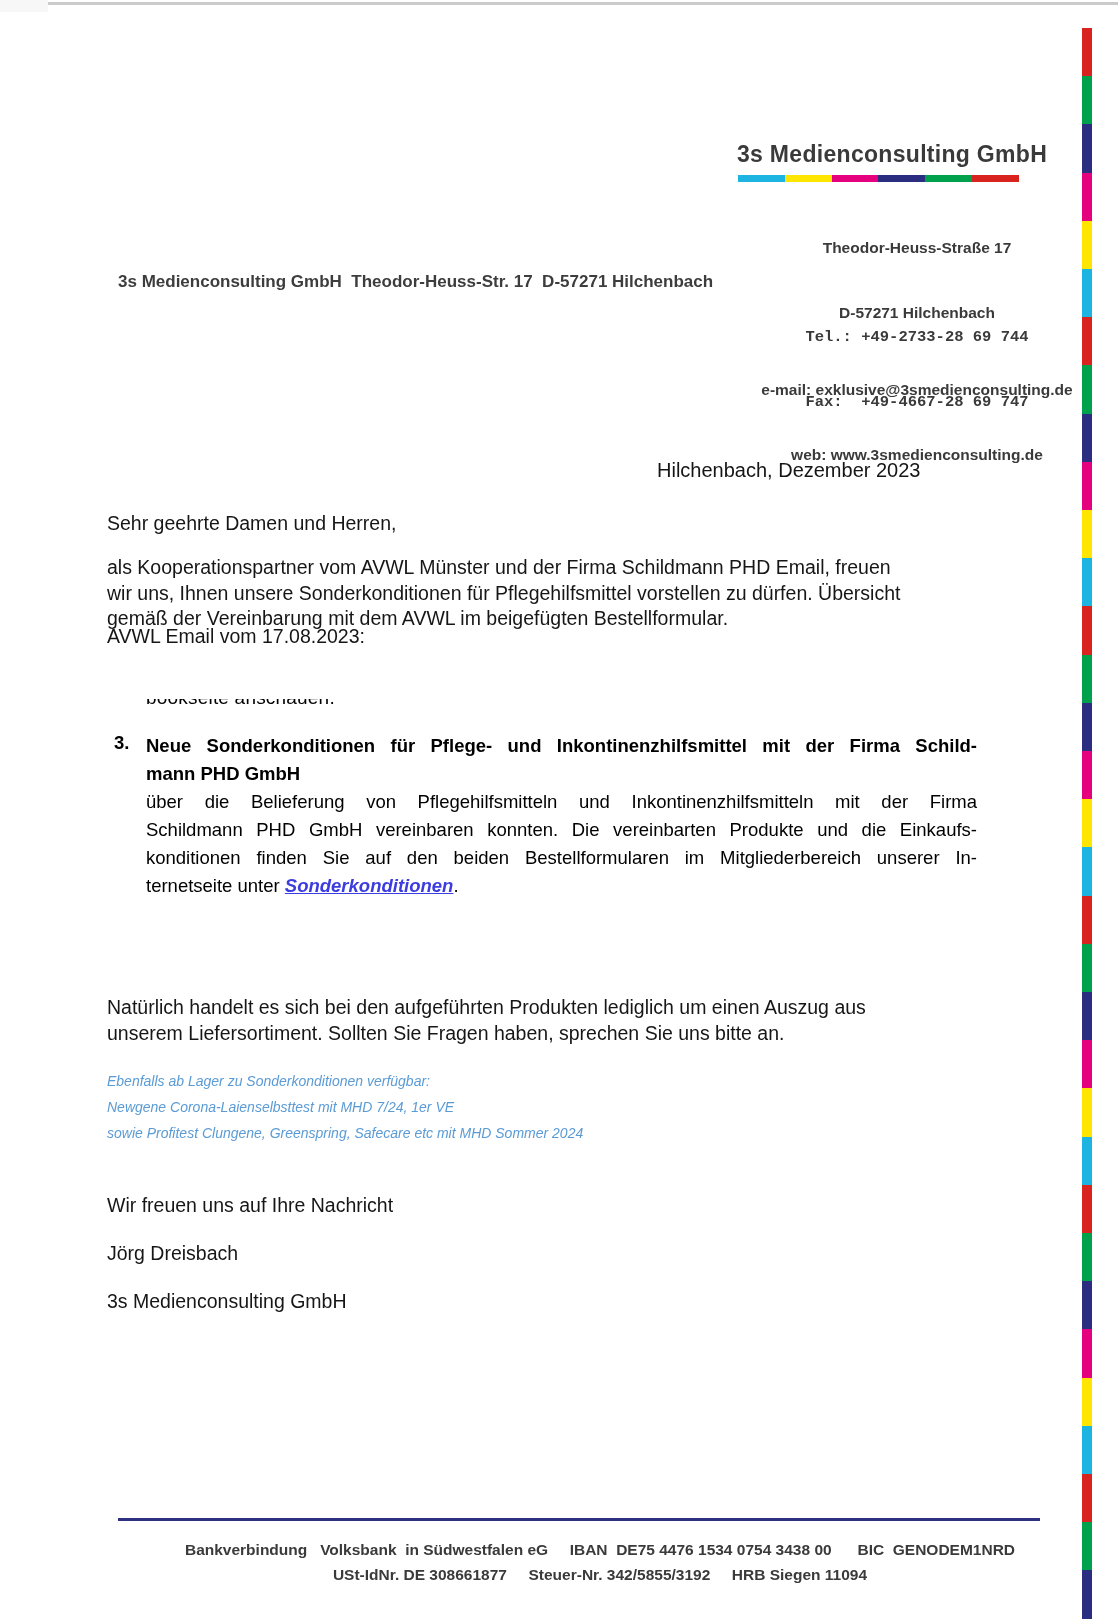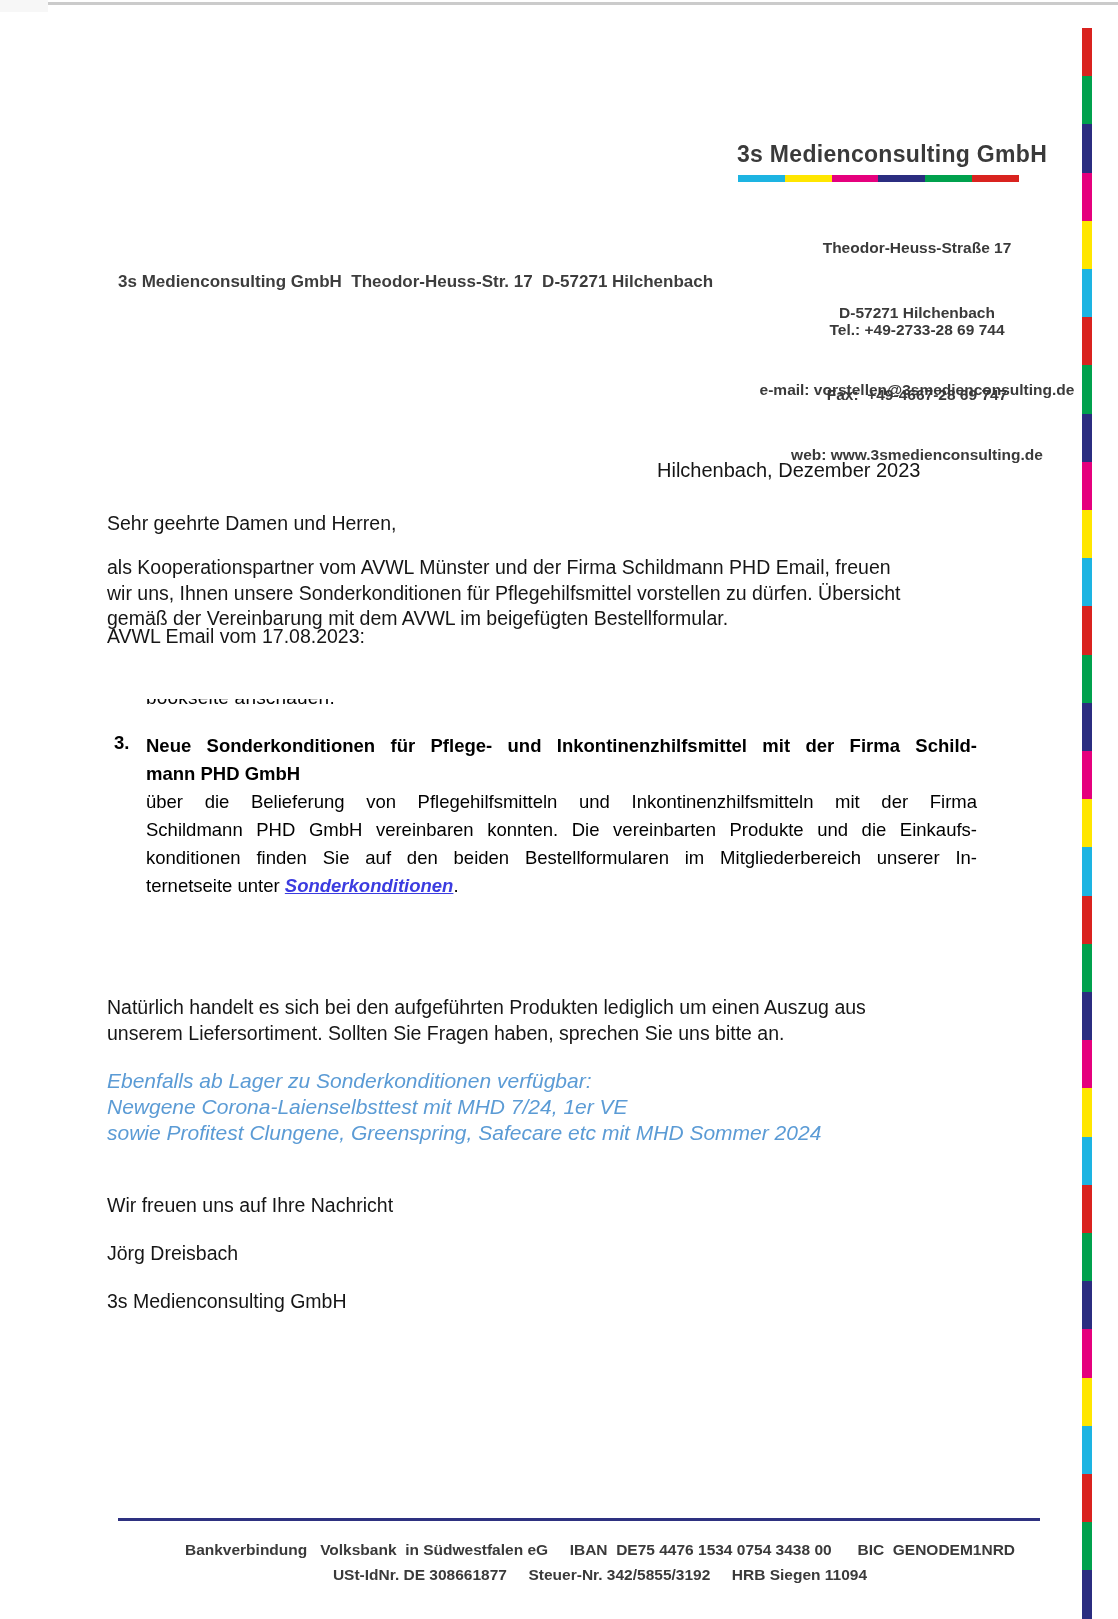--- a/index.html
+++ b/index.html
@@ -29,21 +29,21 @@
     white-space: nowrap;
   }
   .lh-bar { top: 175px; left: 738px; width: 281px; height: 7px; display: flex; }
   .lh-bar .bseg { height: 7px; flex: 1 1 auto; }
   .lh-block {
     left: 737px; width: 360px;
     font-size: 15.5px; font-weight: bold; color: #3a3a3a;
     line-height: 21.5px; white-space: pre; text-align: center;
   }
   .lh-addr { top: 194px; }
-  .lh-phone { top: 276px; }
+  .lh-phone { top: 284px; font-family: Liberation Mono, monospace; }
   .lh-mail { top: 336px; }
 
   
   .sender {
     top: 272px; left: 118px; width: 560px;
     font-size: 17px; font-weight: bold; color: #3d3d3d; white-space: pre;
   }
 
   
   .date { top: 459px; left: 657px; font-size: 20px; color: #151515; }
@@ -73,21 +73,21 @@
     font-size: 18.5px; color: #000; line-height: 28px;
   }
   .q-body .jl { text-align: justify; text-align-last: justify; }
   .q-link {
     font-style: italic; font-weight: bold; text-decoration: underline; cursor: pointer;
   }
 
   .closing { top: 995px; width: 880px; }
   .blue-note {
     top: 1068px; left: 107px; width: 880px;
-    font-size: 21px; line-height: 26px; font-style: italic;
+    font-size: 14px; line-height: 26px; font-style: italic;
   }
   .farewell { top: 1193px; }
   .signer   { top: 1241px; }
   .sig-co   { top: 1289px; }
 
   
   .f-rule { top: 1518px; left: 118px; width: 922px; height: 3px; }
   .f-text {
     left: 140px; width: 920px; text-align: center;
     font-size: 15.5px; font-weight: bold; color: #3a3a3a; white-space: pre;
@@ -153,21 +153,21 @@
     <div>Theodor-Heuss-Straße 17</div>
     <div>D-57271 Hilchenbach</div>
   </div>
 
   <div class="abs lh-block lh-phone">
     <div>Tel.: +49-2733-28 69 744</div>
     <div>Fax:  +49-4667-28 69 747</div>
   </div>
 
   <div class="abs lh-block lh-mail">
-    <div>e-mail: vorstellen@3smedienconsulting.de</div>
+    <div>e-mail: exklusive@3smedienconsulting.de</div>
     <div>web: www.3smedienconsulting.de</div>
   </div>
 
   <div class="abs sender">3s Medienconsulting GmbH  Theodor-Heuss-Str. 17  D-57271 Hilchenbach</div>
 
   <div class="abs date">Hilchenbach, Dezember 2023</div>
 
   <div class="abs body-text salutation">Sehr geehrte Damen und Herren,</div>
 
   <div class="abs body-text para1">

